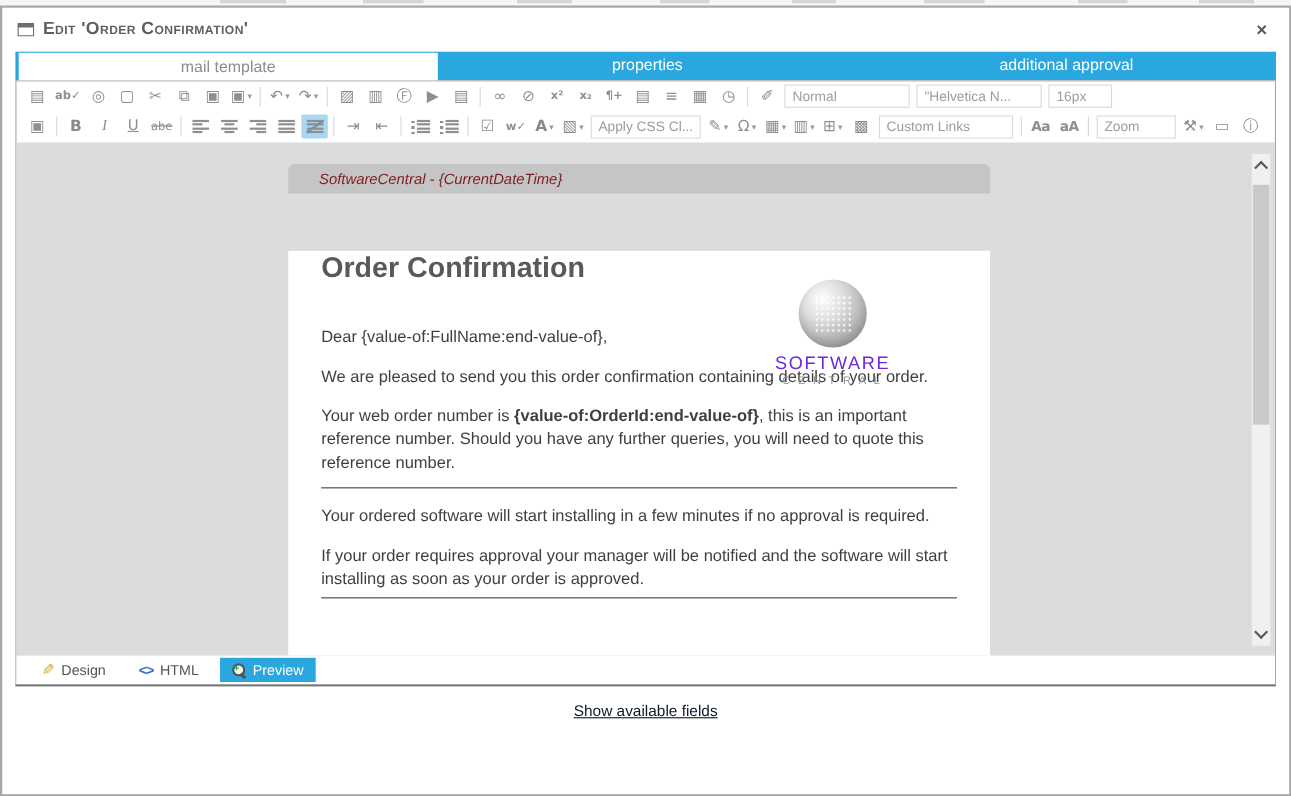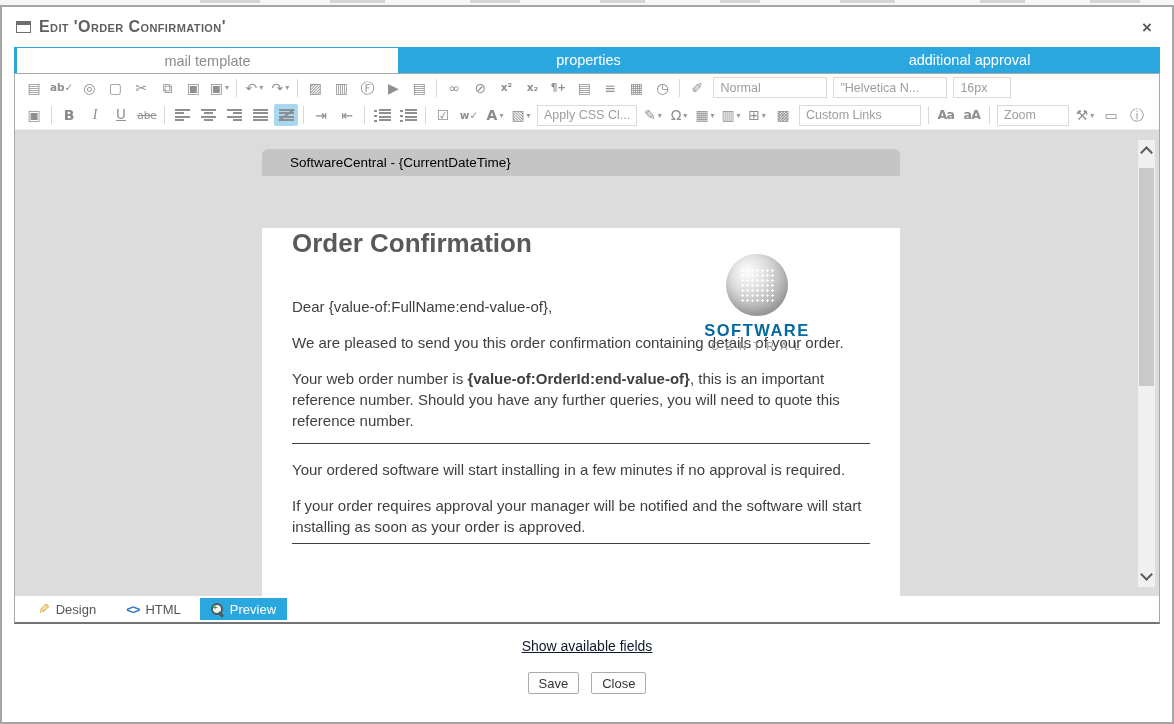--- a/index.html
+++ b/index.html
@@ -48,30 +48,30 @@
   .ibars.none::after{content:"";position:absolute;left:-2px;top:5px;width:19px;height:2px;
     background:#7f8f9a;transform:rotate(-35deg);}
   .ibars.ol,.ibars.ul{padding-left:5px;box-sizing:border-box;width:17px;}
   .ibars.ol::before,.ibars.ul::before{content:"";position:absolute;left:0;top:1px;width:3px;height:12px;
     background:repeating-linear-gradient(#8f8f8f 0 2px,transparent 2px 5px);}
   
   .content{position:relative;height:466px;background:#dcdcdc;overflow:hidden;}
   
   .email{position:absolute;left:247px;top:19px;width:638px;bottom:-40px;}
   .email-header{height:27px;background:#c5c5c5;border-radius:6px 6px 0 0;display:flex;align-items:center;
-    padding:0 28px;color:#000000;font-size:13.5px;}
+    padding:0 28px;color:#7f1d1d;font-size:13.5px;font-style:italic;}
   .email-body{position:relative;background:#fff;padding:0 30px 40px;min-height:480px;box-sizing:border-box;}
   .m-title{margin:52px 0 0;font-size:26px;font-weight:bold;color:#595959;}
   .logo{position:absolute;top:26px;right:78px;width:130px;text-align:center;}
   .sphere{width:62px;height:62px;border-radius:50%;margin:0 auto;position:relative;
     background:radial-gradient(circle at 35% 28%,#fdfdfd 0%,#dedede 32%,#a8a8a8 72%,#8d8d8d 100%);
     box-shadow:inset 0 -4px 8px rgba(0,0,0,.12);}
   .sphere .dots{position:absolute;left:14px;top:14px;width:34px;height:34px;
     background-image:radial-gradient(#fff 1px,rgba(255,255,255,0) 1.4px);background-size:5px 5px;opacity:.95;}
-  .logo-w1{margin-top:5px;font-size:16.5px;font-weight:bold;color:#0369a1;letter-spacing:1.5px;}
+  .logo-w1{margin-top:5px;font-size:16.5px;font-weight:normal;color:#6d28d9;letter-spacing:1.5px;}
   .logo-w2{margin-top:1px;font-size:10px;color:#8f8f8f;letter-spacing:7px;text-indent:4px;}
   .email-body p{margin:15px 0 0;font-size:15px;line-height:21px;color:#3f3f3f;}
   .email-body .greeting{margin-top:37px;}
   .ehr{border:none;border-top:1px solid #3f3f3f;margin:12px 0 0;}
   .ehr.second{margin-top:6px;}
   .eh2{margin:27px 0 0;font-size:19px;font-weight:bold;color:#9b9b9b;}
   
   .vscroll{position:absolute;right:4px;top:10px;bottom:9px;width:17px;background:#f0f0f0;}
   .chev{position:absolute;left:4px;width:7px;height:7px;border-left:2px solid #585858;border-top:2px solid #585858;}
   .chev.up{top:8px;transform:rotate(45deg);}
@@ -402,20 +402,16 @@
           <span class="mag">
               <span class="plus">+</span>
             </span>
           <span>Preview</span>
         </span>
       </div>
     </div>
 
     <div class="footer">
       <a class="fields-link">Show available fields</a>
-      <div class="btn-row">
-        <button class="btn">Save</button>
-        <button class="btn">Close</button>
-      </div>
     </div>
 
   </div>
 </div>
 
 </body></html>

